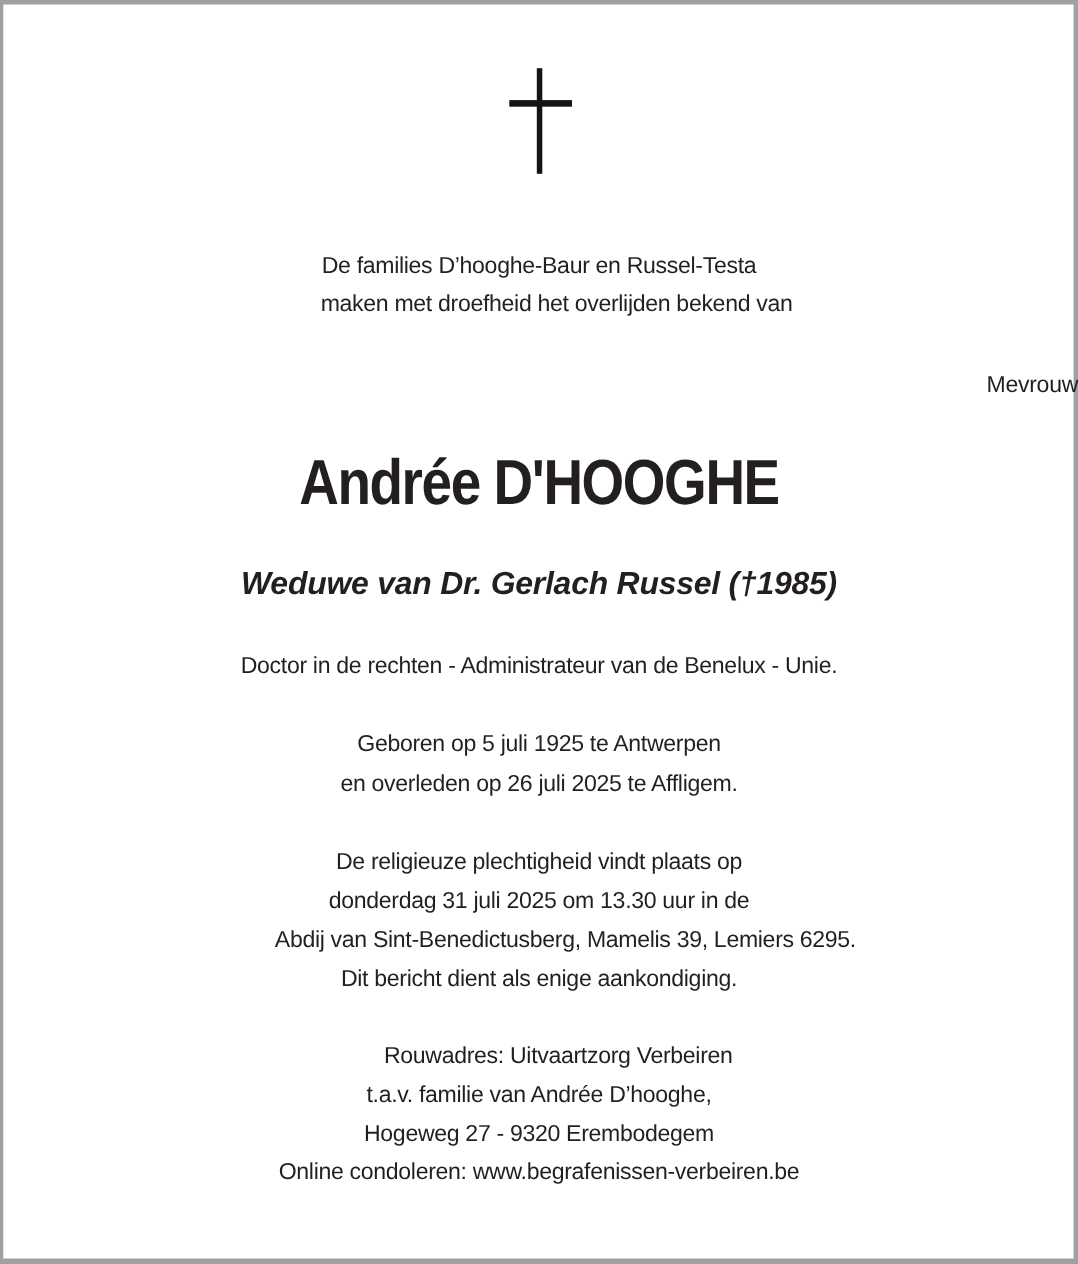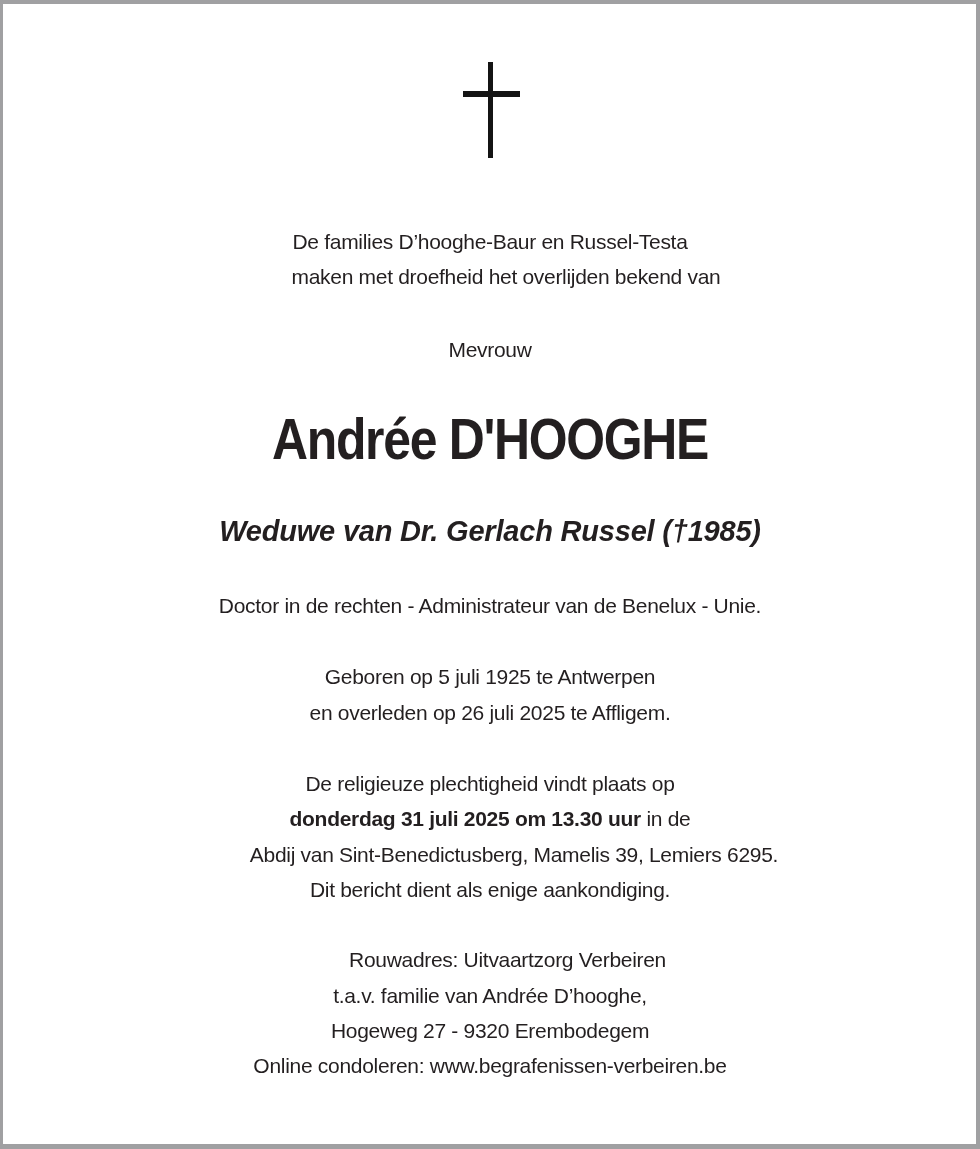--- a/index.html
+++ b/index.html
@@ -69,38 +69,38 @@
       transform: scaleX(0.86);
     }
     .subtitle {
       font-size: 29px;
       font-weight: bold;
       letter-spacing: -0.2px;
     }
     .italic {
     }
     .bold {
-      font-weight: bold;
+      font-weight: normal;
     }
   </style>
 </head>
 <body>
 
 <div class="frame"></div>
 
 <div class="cross">
   <div class="v"></div>
   <div class="h"></div>
 </div>
 
 <div class="content">
   <div class="line" style="top:224px;">De families D’hooghe-Baur en Russel-Testa</div>
   <div class="line" style="top:259px;padding-left:32px;">maken met droefheid het overlijden bekend van</div>
 
-  <div class="line" style="top:332px;">Mevrouw</div>
+  <div class="line" style="top:332px;text-align:right;">Mevrouw</div>
 
   <div class="line title-name" style="top:406px;">Andrée D'HOOGHE</div>
 
   <div class="line subtitle" style="top:513px;font-style:italic;">Weduwe van Dr. Gerlach Russel (†1985)</div>
 
   <div class="line italic" style="top:588px;">Doctor in de rechten - Administrateur van de Benelux - Unie.</div>
 
   <div class="line" style="top:659px;">Geboren op 5 juli 1925 te Antwerpen</div>
   <div class="line" style="top:695px;">en overleden op 26 juli 2025 te Affligem.</div>
 

